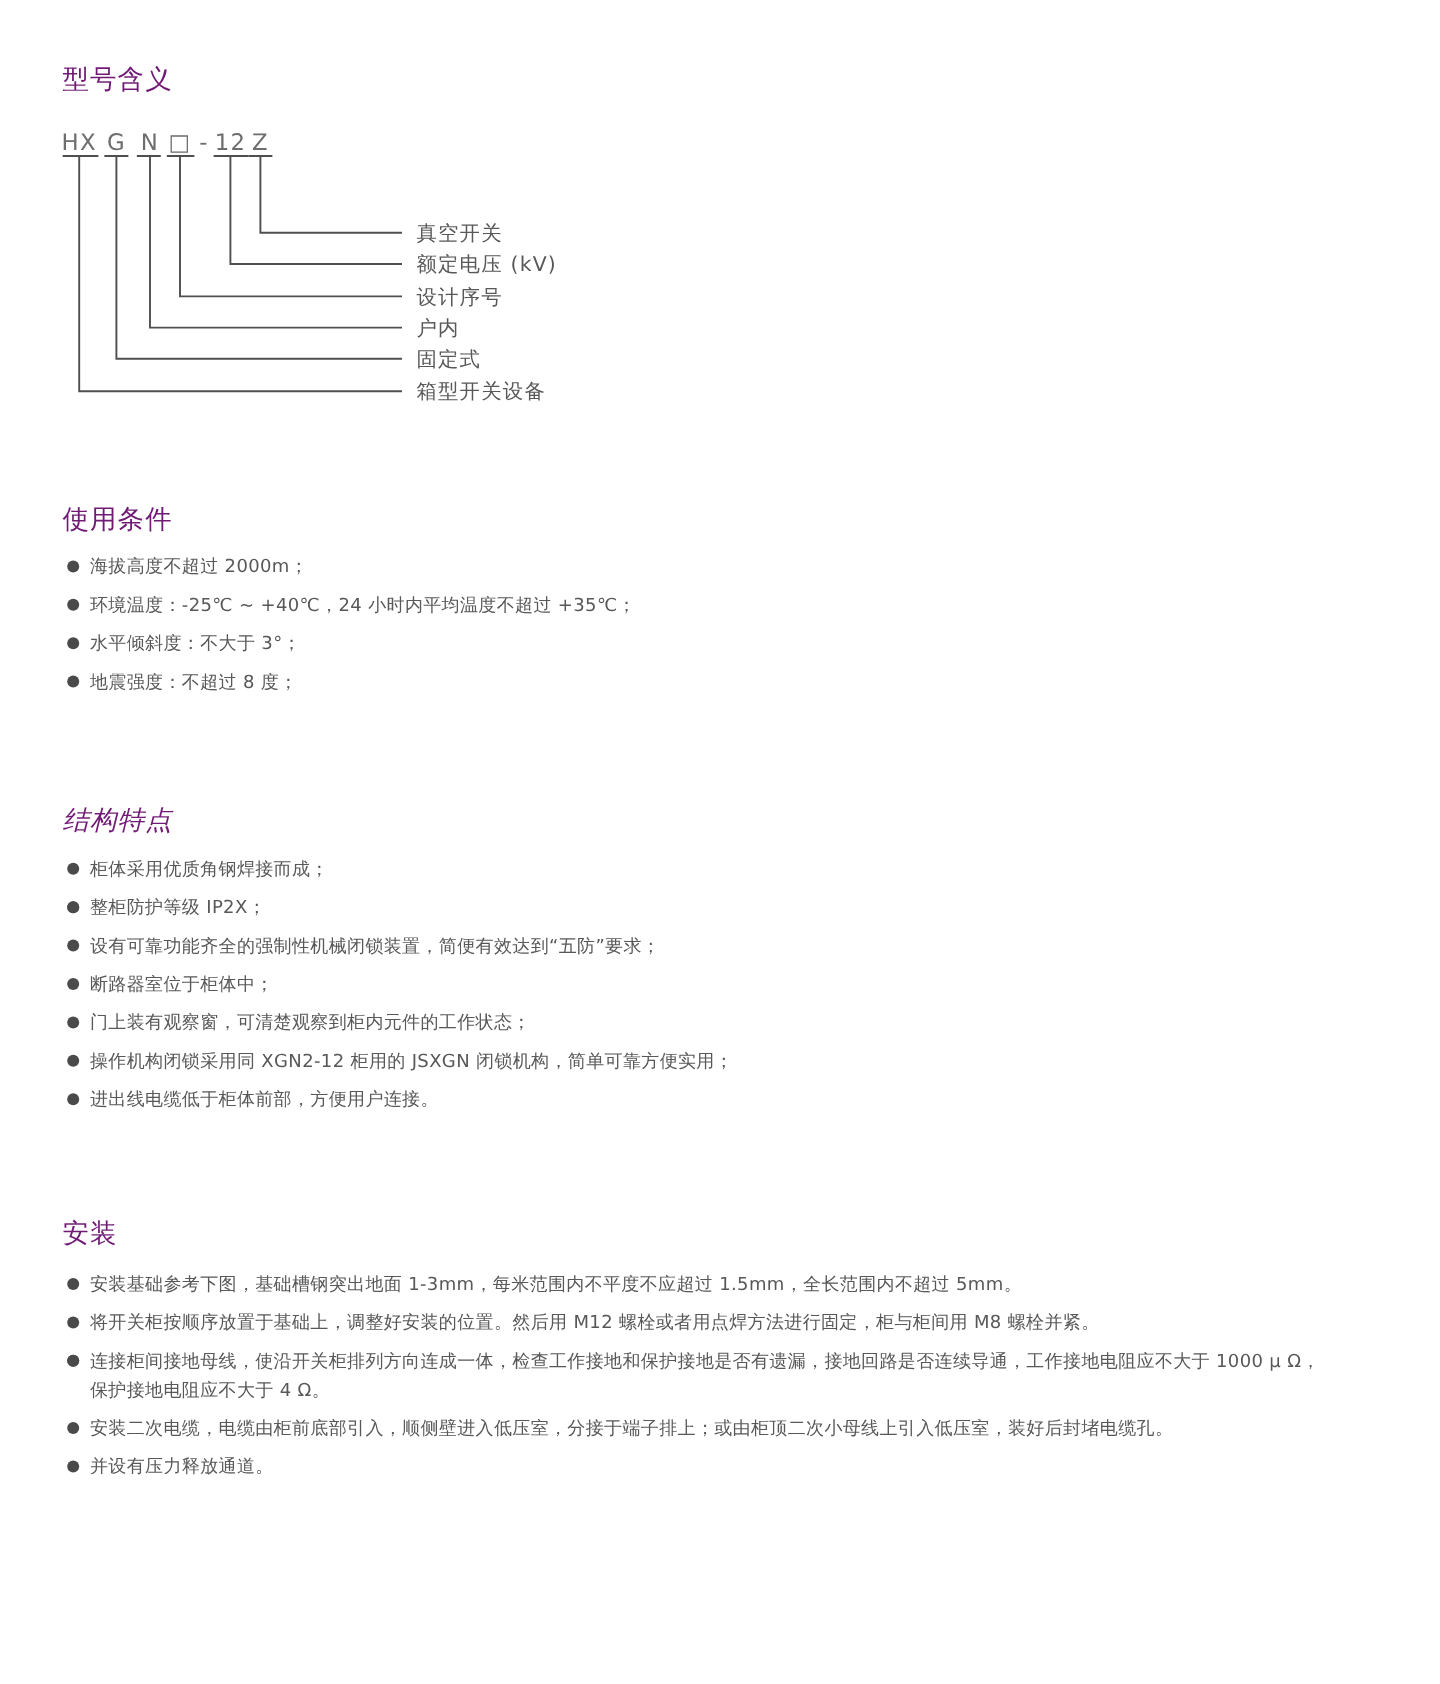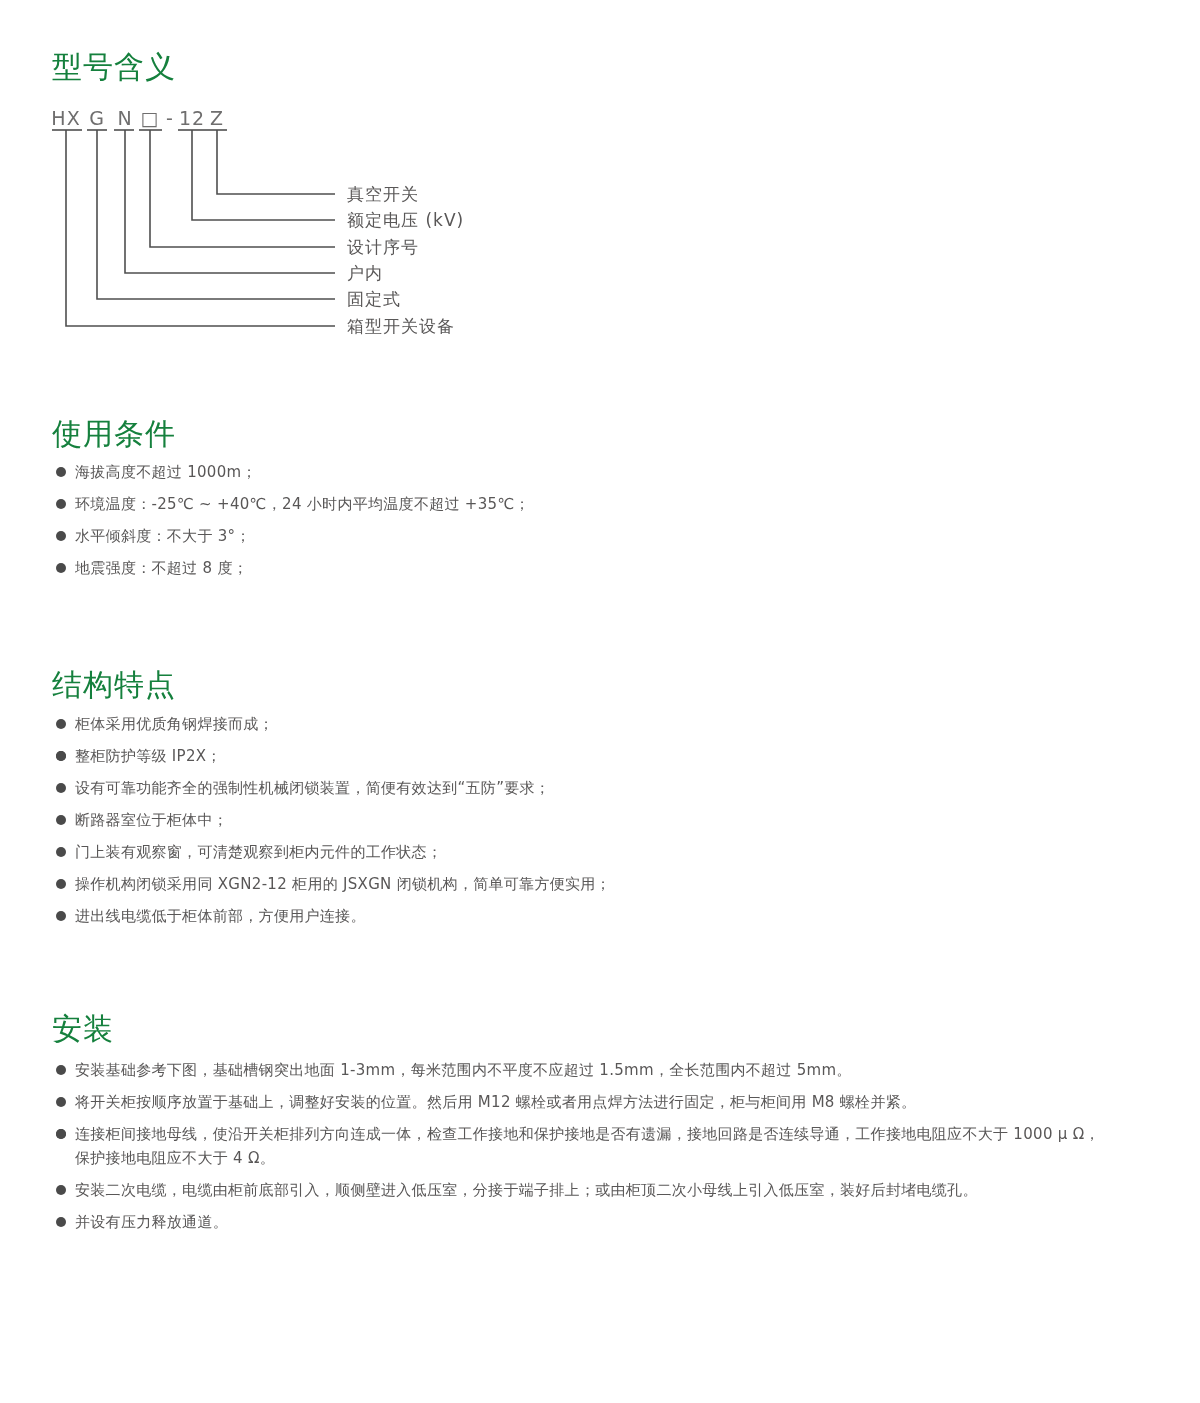--- a/index.html
+++ b/index.html
@@ -3,30 +3,30 @@
 <meta charset="utf-8">
 <style>
   html,body{margin:0;padding:0;}
   body{
     width:1200px;height:1403px;background:#ffffff;
     font-family:"DejavU Sans", "DejaVu Sans", sans-serif;
     color:#595757;overflow:hidden;
   }
   .page{padding:54px 52px 0 52px;box-sizing:border-box;}
   .sec-title{
-    margin:0;font-size:30px;line-height:26px;font-weight:500;
-    color:#15803d;letter-spacing:1px;
+    margin:0;font-size:22px;line-height:26px;font-weight:500;
+    color:#701a75;letter-spacing:1px;
   }
   .diagram{margin-top:23px;height:250px;position:relative;}
   .diagram svg{display:block;}
   .code-text{font-size:19px;fill:#6f6e6e;letter-spacing:1px;}
   .label-text{font-size:17px;fill:#595757;letter-spacing:1px;}
   .dline{stroke:#4f4f4f;stroke-width:1.6;fill:none;}
   .gap-conditions{margin-top:68px;}
-  .gap-features{margin-top:92px;}
+  .gap-features{margin-top:92px;font-style:italic;}
   .gap-install{margin-top:88px;}
   ul.blist{list-style:none;margin:0;padding:0;}
   ul.blist.mt13{margin-top:13px;}
   ul.blist.mt14{margin-top:14px;}
   ul.blist.mt16{margin-top:16px;}
   ul.blist li{
     position:relative;padding-left:23px;margin-bottom:8px;
     font-size:15px;line-height:24px;letter-spacing:0.3px;
     white-space:pre-line;
   }
@@ -82,21 +82,21 @@
           <text class="label-text" x="295" y="202">固定式</text>
           <text class="label-text" x="295" y="229">箱型开关设备</text>
         </g>
       </svg>
     </div>
   </section>
 
   <section>
     <h2 class="sec-title gap-conditions">使用条件</h2>
     <ul class="blist mt13">
-      <li><span class="dot"></span><span>海拔高度不超过 1000m；</span></li>
+      <li><span class="dot"></span><span>海拔高度不超过 2000m；</span></li>
       <li><span class="dot"></span><span>环境温度：-25℃ ~ +40℃，24 小时内平均温度不超过 +35℃；</span></li>
       <li><span class="dot"></span><span>水平倾斜度：不大于 3°；</span></li>
       <li><span class="dot"></span><span>地震强度：不超过 8 度；</span></li>
     </ul>
   </section>
 
   <section>
     <h2 class="sec-title gap-features">结构特点</h2>
     <ul class="blist mt14">
       <li><span class="dot"></span><span>柜体采用优质角钢焊接而成；</span></li>

